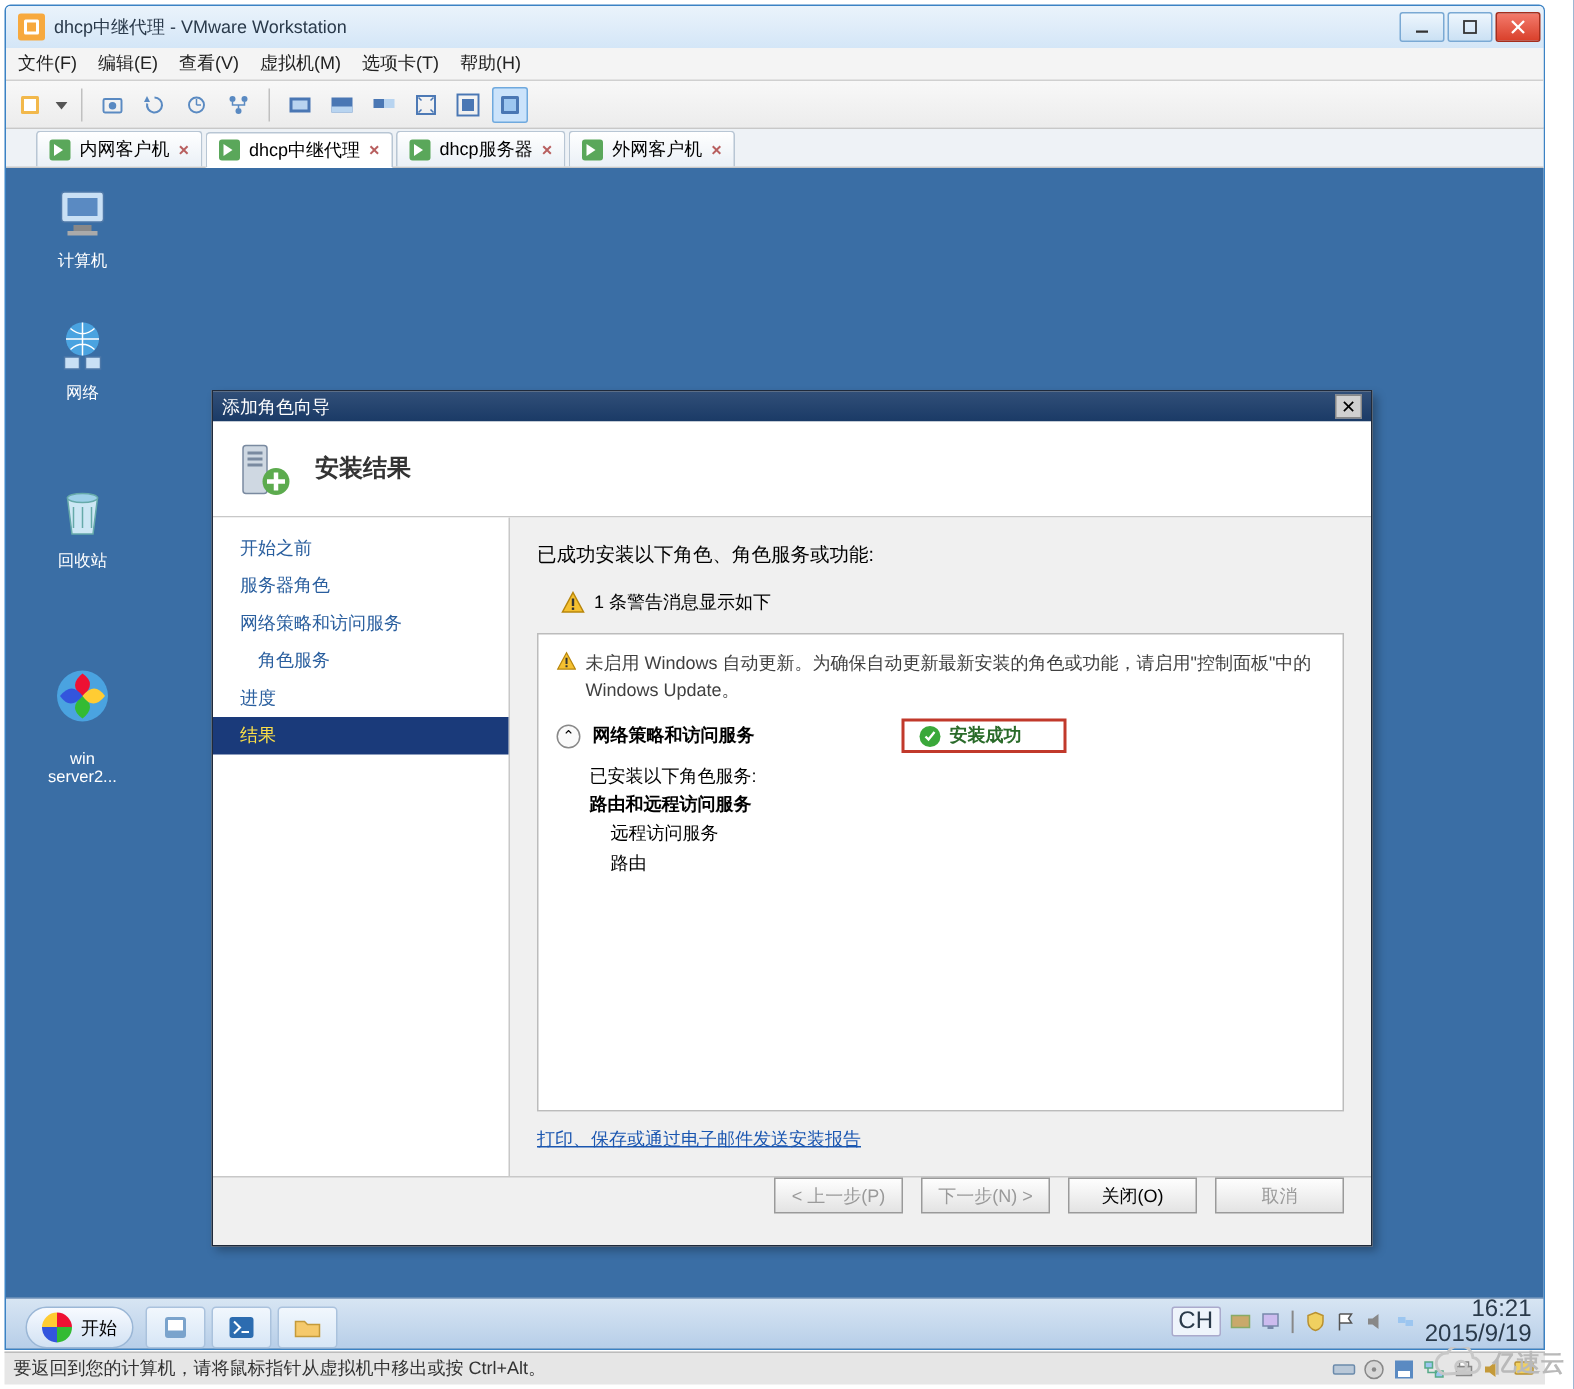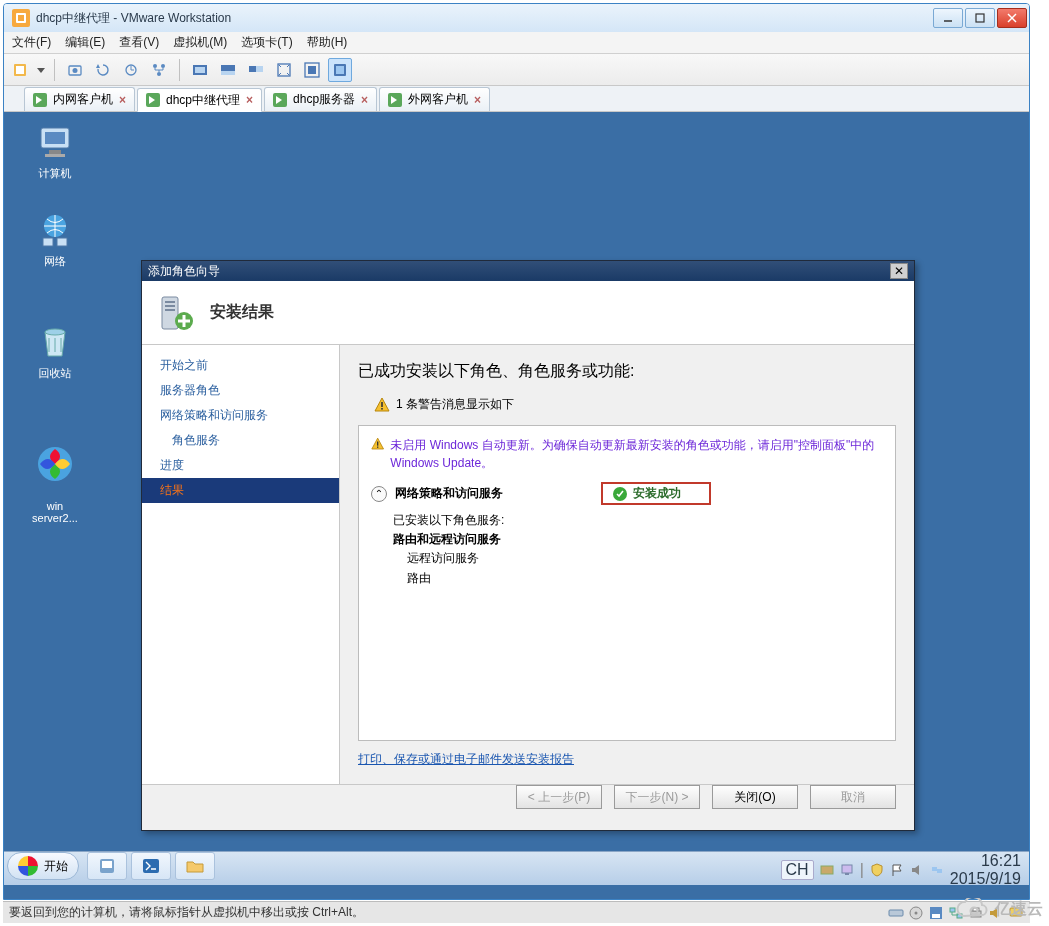--- a/index.html
+++ b/index.html
@@ -45,45 +45,45 @@
 .wiz-title { height:20px; background:linear-gradient(#314f78,#1a3a66); color:#fff; display:flex; align-items:center; padding:0 6px; font-size:12px;}
 .wiz-title .wx { margin-left:auto; width:18px;height:16px;background:#d0d0d0;color:#000;display:flex;align-items:center;justify-content:center;border:1px solid #888;cursor:pointer;}
 .wiz-header { height:64px; background:#fff; border-bottom:1px solid #c8c8c8; display:flex; align-items:center; padding:16px 14px; gap:14px;}
 .wiz-header .hic{width:40px;height:40px;}
 .wiz-header .hic svg{width:40px;height:40px;}
 .wiz-header h2{font-size:16px;font-weight:bold;color:#333;}
 .wiz-body{flex:1;display:flex;}
 .wiz-side{width:198px;background:#fff;border-right:1px solid #c8c8c8;padding-top:8px;}
 .wiz-side .step{padding:4px 18px;font-size:12px;color:#295e9e;cursor:pointer;}
 .wiz-side .step.indent{padding-left:30px;}
-.wiz-side .step.sel{background:#1a3a7a;color:#f97316;}
+.wiz-side .step.sel{background:#1a3a7a;color:#fde047;}
 .wiz-main{flex:1;background:#f0f0f0;padding:16px 18px;display:flex;flex-direction:column;}
-.wiz-main .lead{font-size:16px;margin-bottom:10px;}
+.wiz-main .lead{font-size:13px;margin-bottom:10px;}
 .warn-row{display:flex;align-items:center;gap:6px;margin:4px 0 12px 16px;font-size:12px;}
 .warn-ic{width:16px;height:16px;}
 .content-box{flex:1;background:#fff;border:1px solid #bcbcbc;padding:10px 12px;overflow:auto;font-size:12px;position:relative;}
 .notice{display:flex;gap:6px;margin-bottom:10px;line-height:1.5;}
-.notice .tx{color:#6d28d9;}
+.notice .tx{color:#404040;}
 .section-row{display:flex;align-items:center;gap:8px;margin-top:4px;}
 .expbtn{width:16px;height:16px;border:1px solid #888;border-radius:8px;display:flex;align-items:center;justify-content:center;font-size:10px;cursor:pointer;background:#fafafa;}
 .section-row .lbl{font-weight:bold;}
 .badge-wrap{border:2px solid #c1392b;padding:1px 28px 1px 10px;display:flex;align-items:center;gap:6px;margin-left:90px;}
 .ok-ic{width:14px;height:14px;border-radius:7px;background:#3aa83a;display:flex;align-items:center;justify-content:center;}
 .ok-ic svg{width:10px;height:10px;}
 .badge-wrap .bt{color:#2a6b2a;font-weight:bold;}
 .sub{margin-left:22px;margin-top:6px;line-height:1.6;}
 .sub b{font-weight:bold;}
 .link-row{margin-top:10px;}
 .link-row a{color:#1a56b0;text-decoration:underline;cursor:pointer;}
 .wiz-footer{height:46px;border-top:1px solid #c8c8c8;background:#f0f0f0;display:flex;align-items:flex-start;justify-content:flex-end;gap:12px;padding:0 18px;}
 .wiz-footer button{width:86px;height:24px;border:1px solid #9a9a9a;background:linear-gradient(#fefefe,#e3e3e3);font-size:12px;cursor:pointer;}
 .wiz-footer button:disabled{color:#9a9a9a;cursor:default;}
 
 
-.guest-taskbar{position:absolute;left:0;right:0;bottom:14px;height:34px;background:linear-gradient(#d7e5f3,#b7cee8);border-top:1px solid #8aa6c6;display:flex;align-items:flex-start;}
+.guest-taskbar{position:absolute;left:0;right:0;bottom:0;height:34px;background:linear-gradient(#d7e5f3,#b7cee8);border-top:1px solid #8aa6c6;display:flex;align-items:flex-end;padding-left:10px;}
 .start-btn{height:28px;margin-left:3px;padding:0 10px;border-radius:14px;background:linear-gradient(#f7faff,#d2e2f3);border:1px solid #9bb7d6;display:flex;align-items:center;gap:6px;cursor:pointer;}
 .orb{width:20px;height:20px;border-radius:10px;background:conic-gradient(#e13 0 25%, #3b3 0 50%, #35d 0 75%, #fc3 0 100%);}
 .tb-items{display:flex;gap:4px;margin-left:8px;}
 .tb-item{width:40px;height:28px;border:1px solid #aac2dd;border-radius:3px;background:linear-gradient(#f1f7fd,#d7e6f6);display:flex;align-items:center;justify-content:center;cursor:pointer;}
 .tray{margin-left:auto;display:flex;align-items:center;gap:6px;padding:0 8px;font-size:16px;color:#2a3a4a;}
 .lang{border:1px solid #aac;padding:0 4px;border-radius:2px;background:#eef4fb;cursor:pointer;}
 .clock{text-align:right;line-height:1.1;}
 
 .host-status{position:absolute;left:3px;top:901px;width:1027px;height:22px;background:#e6e6e6;border-top:1px solid #bcbcbc;display:flex;align-items:center;padding:0 6px;font-size:12px;color:#333;}
 .host-tray{margin-left:auto;display:flex;gap:4px;align-items:center;}

